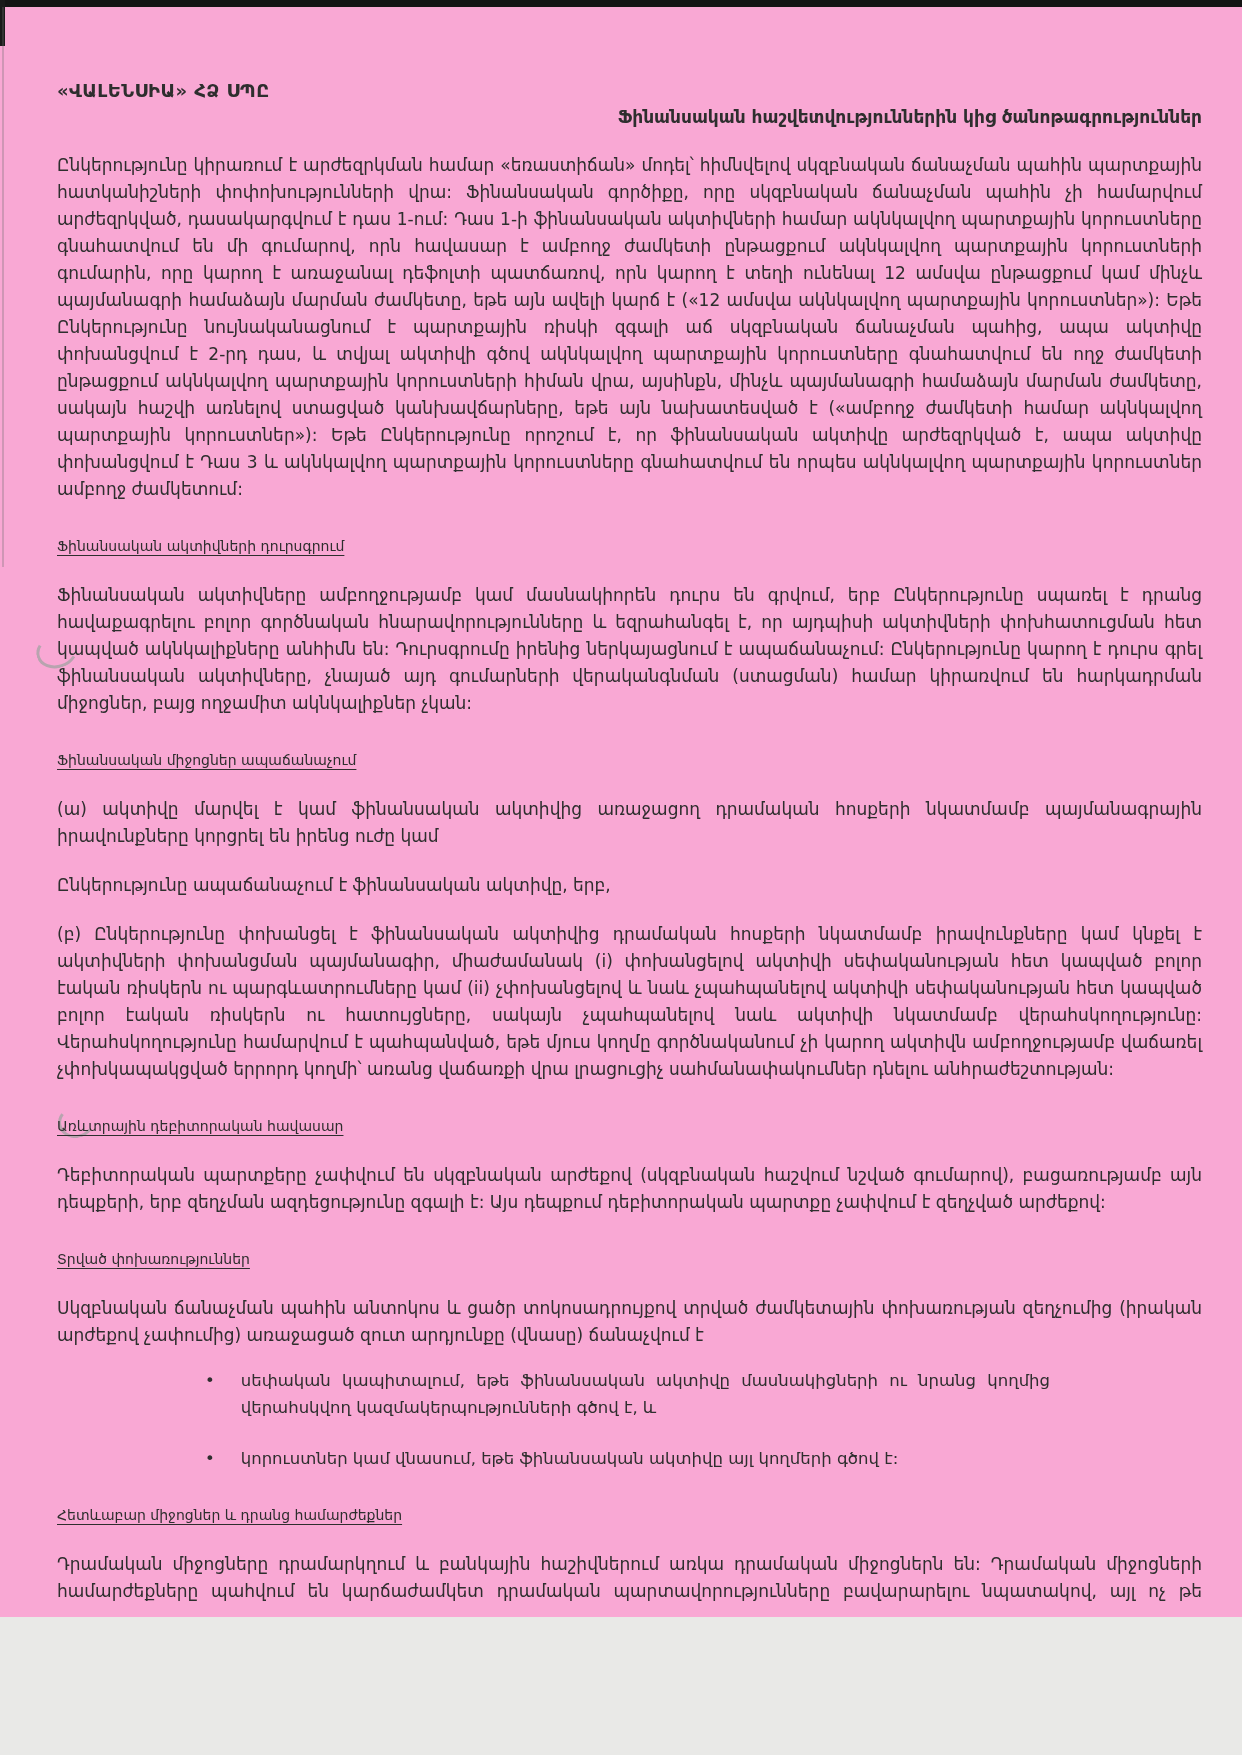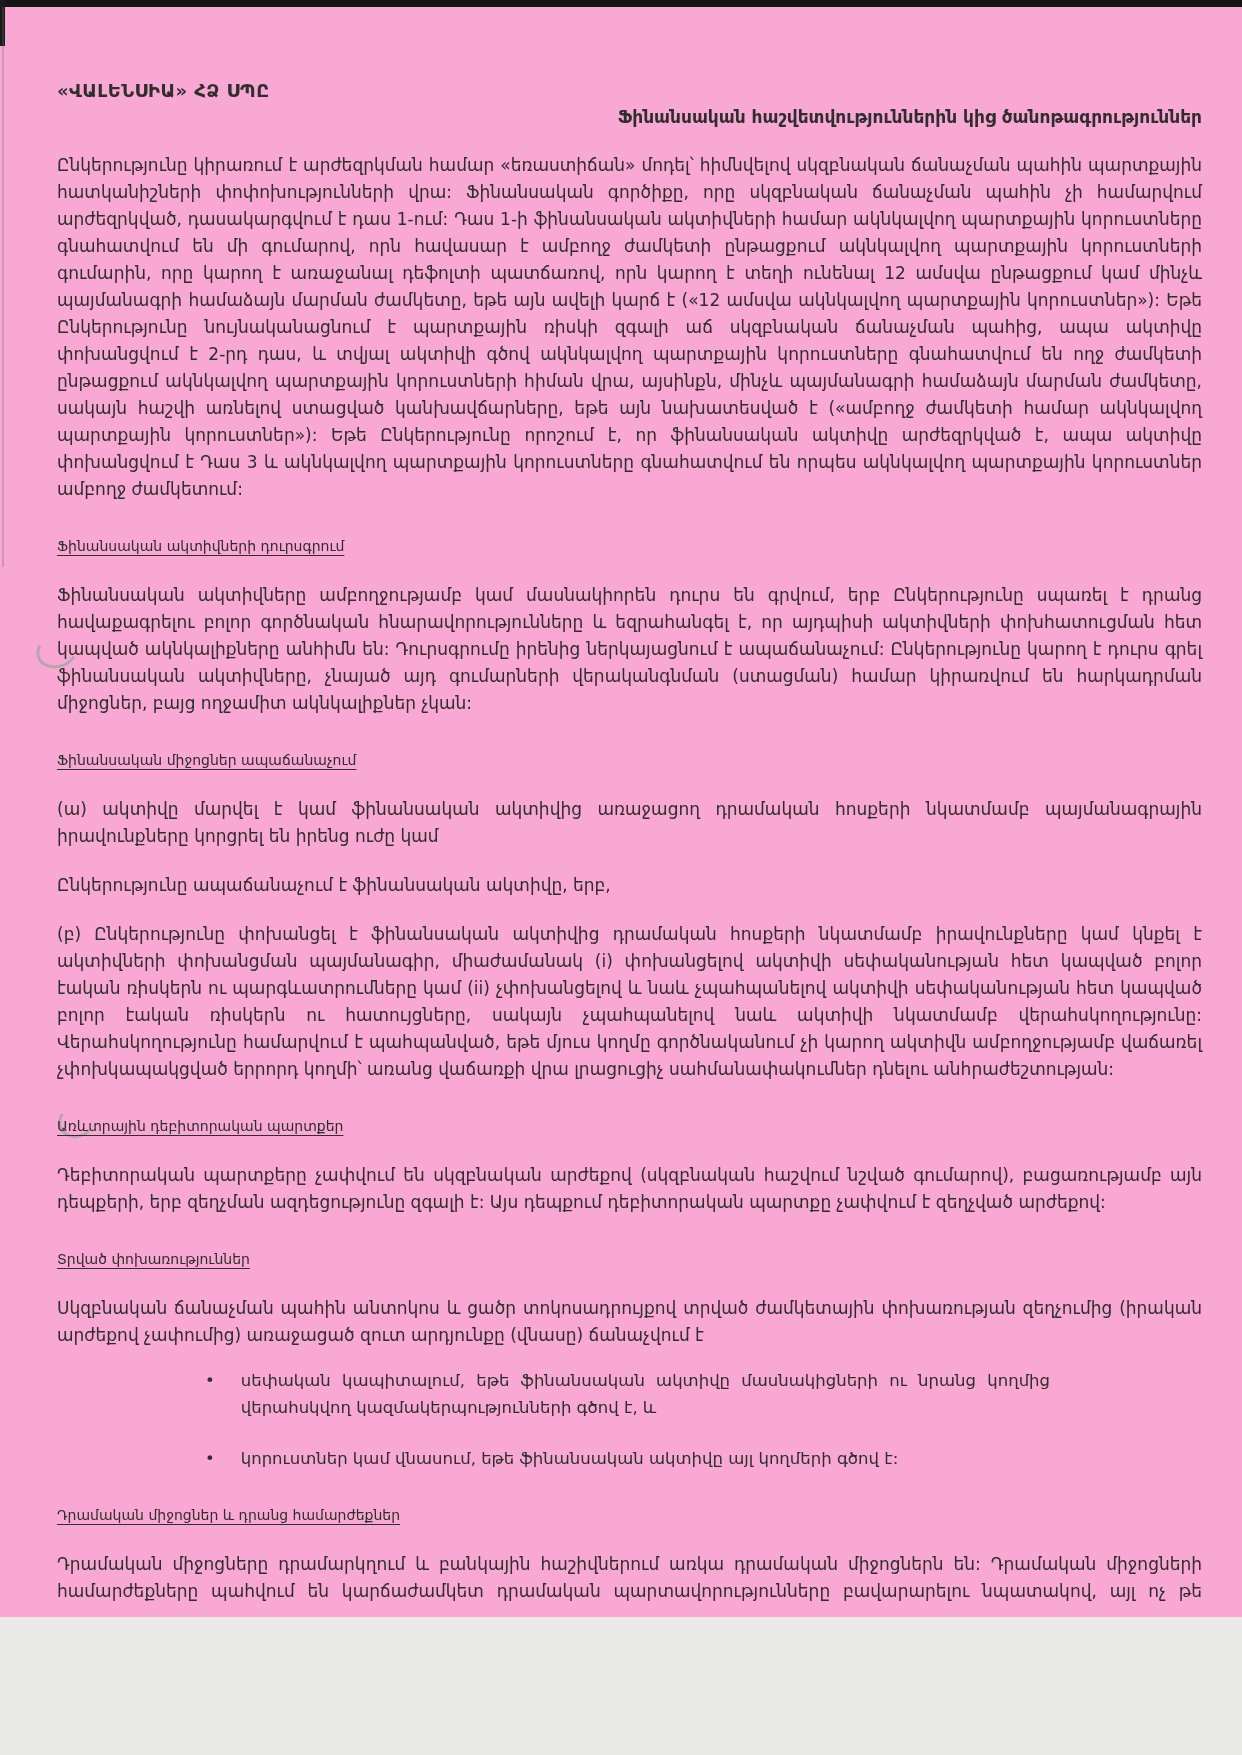--- a/index.html
+++ b/index.html
@@ -138,37 +138,37 @@
     <p class="para">Ընկերությունը կիրառում է արժեզրկման համար «եռաստիճան» մոդել՝ հիմնվելով սկզբնական ճանաչման պահին պարտքային հատկանիշների փոփոխությունների վրա: Ֆինանսական գործիքը, որը սկզբնական ճանաչման պահին չի համարվում արժեզրկված, դասակարգվում է դաս 1-ում: Դաս 1-ի ֆինանսական ակտիվների համար ակնկալվող պարտքային կորուստները գնահատվում են մի գումարով, որն հավասար է ամբողջ ժամկետի ընթացքում ակնկալվող պարտքային կորուստների գումարին, որը կարող է առաջանալ դեֆոլտի պատճառով, որն կարող է տեղի ունենալ 12 ամսվա ընթացքում կամ մինչև պայմանագրի համաձայն մարման ժամկետը, եթե այն ավելի կարճ է («12 ամսվա ակնկալվող պարտքային կորուստներ»): Եթե Ընկերությունը նույնականացնում է պարտքային ռիսկի զգալի աճ սկզբնական ճանաչման պահից, ապա ակտիվը փոխանցվում է 2-րդ դաս, և տվյալ ակտիվի գծով ակնկալվող պարտքային կորուստները գնահատվում են ողջ ժամկետի ընթացքում ակնկալվող պարտքային կորուստների հիման վրա, այսինքն, մինչև պայմանագրի համաձայն մարման ժամկետը, սակայն հաշվի առնելով ստացված կանխավճարները, եթե այն նախատեսված է («ամբողջ ժամկետի համար ակնկալվող պարտքային կորուստներ»): Եթե Ընկերությունը որոշում է, որ ֆինանսական ակտիվը արժեզրկված է, ապա ակտիվը փոխանցվում է Դաս 3 և ակնկալվող պարտքային կորուստները գնահատվում են որպես ակնկալվող պարտքային կորուստներ ամբողջ ժամկետում:</p>
 
     <h3 class="sec-heading">Ֆինանսական ակտիվների դուրսգրում</h3>
     <p class="para">Ֆինանսական ակտիվները ամբողջությամբ կամ մասնակիորեն դուրս են գրվում, երբ Ընկերությունը սպառել է դրանց հավաքագրելու բոլոր գործնական հնարավորությունները և եզրահանգել է, որ այդպիսի ակտիվների փոխհատուցման հետ կապված ակնկալիքները անհիմն են: Դուրսգրումը իրենից ներկայացնում է ապաճանաչում: Ընկերությունը կարող է դուրս գրել ֆինանսական ակտիվները, չնայած այդ գումարների վերականգնման (ստացման) համար կիրառվում են հարկադրման միջոցներ, բայց ողջամիտ ակնկալիքներ չկան:</p>
 
     <h3 class="sec-heading">Ֆինանսական միջոցներ ապաճանաչում</h3>
     <p class="para">(ա) ակտիվը մարվել է կամ ֆինանսական ակտիվից առաջացող դրամական հոսքերի նկատմամբ պայմանագրային իրավունքները կորցրել են իրենց ուժը կամ</p>
     <p class="para">Ընկերությունը ապաճանաչում է ֆինանսական ակտիվը, երբ,</p>
     <p class="para">(բ) Ընկերությունը փոխանցել է ֆինանսական ակտիվից դրամական հոսքերի նկատմամբ իրավունքները կամ կնքել է ակտիվների փոխանցման պայմանագիր, միաժամանակ (i) փոխանցելով ակտիվի սեփականության հետ կապված բոլոր էական ռիսկերն ու պարգևատրումները կամ (ii) չփոխանցելով և նաև չպահպանելով ակտիվի սեփականության հետ կապված բոլոր էական ռիսկերն ու հատույցները, սակայն չպահպանելով նաև ակտիվի նկատմամբ վերահսկողությունը: Վերահսկողությունը համարվում է պահպանված, եթե մյուս կողմը գործնականում չի կարող ակտիվն ամբողջությամբ վաճառել չփոխկապակցված երրորդ կողմի՝ առանց վաճառքի վրա լրացուցիչ սահմանափակումներ դնելու անհրաժեշտության:</p>
 
-    <h3 class="sec-heading">Առևտրային դեբիտորական պարտքեր</h3>
+    <h3 class="sec-heading">Առևտրային դեբիտորական հավասար</h3>
     <p class="para">Դեբիտորական պարտքերը չափվում են սկզբնական արժեքով (սկզբնական հաշվում նշված գումարով), բացառությամբ այն դեպքերի, երբ զեղչման ազդեցությունը զգալի է: Այս դեպքում դեբիտորական պարտքը չափվում է զեղչված արժեքով:</p>
 
     <h3 class="sec-heading">Տրված փոխառություններ</h3>
     <p class="para">Սկզբնական ճանաչման պահին անտոկոս և ցածր տոկոսադրույքով տրված ժամկետային փոխառության զեղչումից (իրական արժեքով չափումից) առաջացած զուտ արդյունքը (վնասը) ճանաչվում է</p>
 
     <ul class="bullets">
       <li class="bullet">
         <span class="dot">•</span>
         <span class="bullet-text">սեփական կապիտալում, եթե ֆինանսական ակտիվը մասնակիցների ու նրանց կողմից վերահսկվող կազմակերպությունների գծով է, և</span>
       </li>
       <li class="bullet">
         <span class="dot">•</span>
         <span class="bullet-text">կորուստներ կամ վնասում, եթե ֆինանսական ակտիվը այլ կողմերի գծով է:</span>
       </li>
     </ul>
 
-    <h3 class="sec-heading">Դրամական միջոցներ և դրանց համարժեքներ</h3>
+    <h3 class="sec-heading">Հետևաբար միջոցներ և դրանց համարժեքներ</h3>
     <p class="para">Դրամական միջոցները դրամարկղում և բանկային հաշիվներում առկա դրամական միջոցներն են: Դրամական միջոցների համարժեքները պահվում են կարճաժամկետ դրամական պարտավորությունները բավարարելու նպատակով, այլ ոչ թե ներդրման կամ այլ նպատակներով: Որպեսզի ներդրումները որակվեն որպես դրամական միջոցների համարժեքներ, դրանք պետք է լինեն ազատ փոխարկելի՝ նախապես հայտնի դրամական գումարներով, և դրանց արժեքի փոփոխման ռիսկը պետք է լինի ոչ նշանակալի: Հետևաբար, ներդրումները սովորաբար դասվում են դրամական միջոցների</p>
 
   </div>
 
   <div class="page-number">18- 37</div>
 
 </div>
 
 </body></html>

